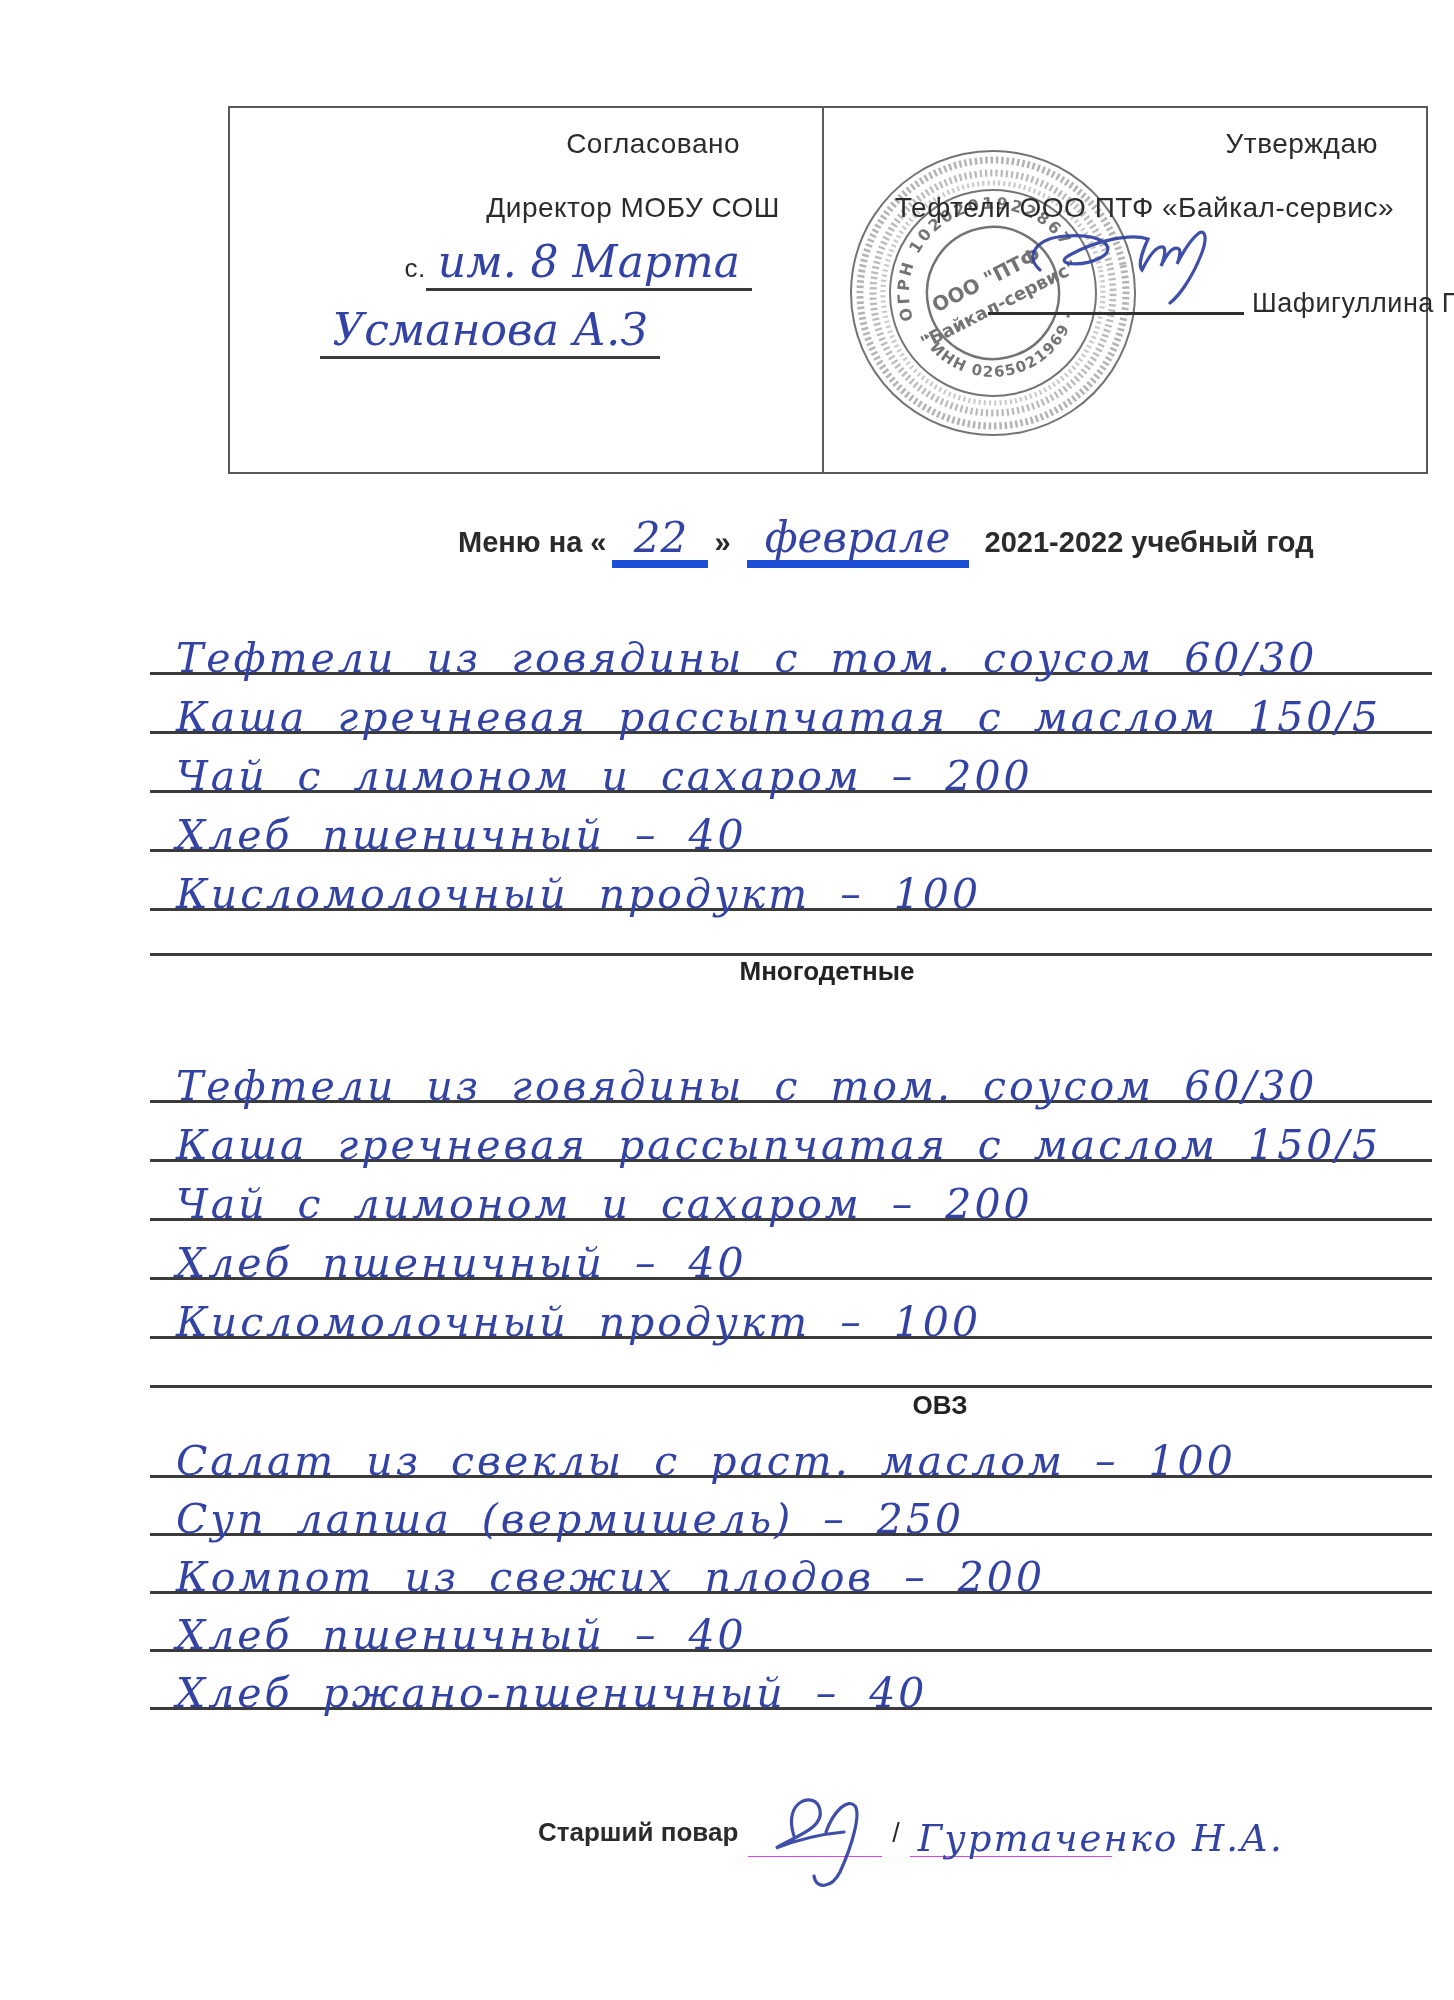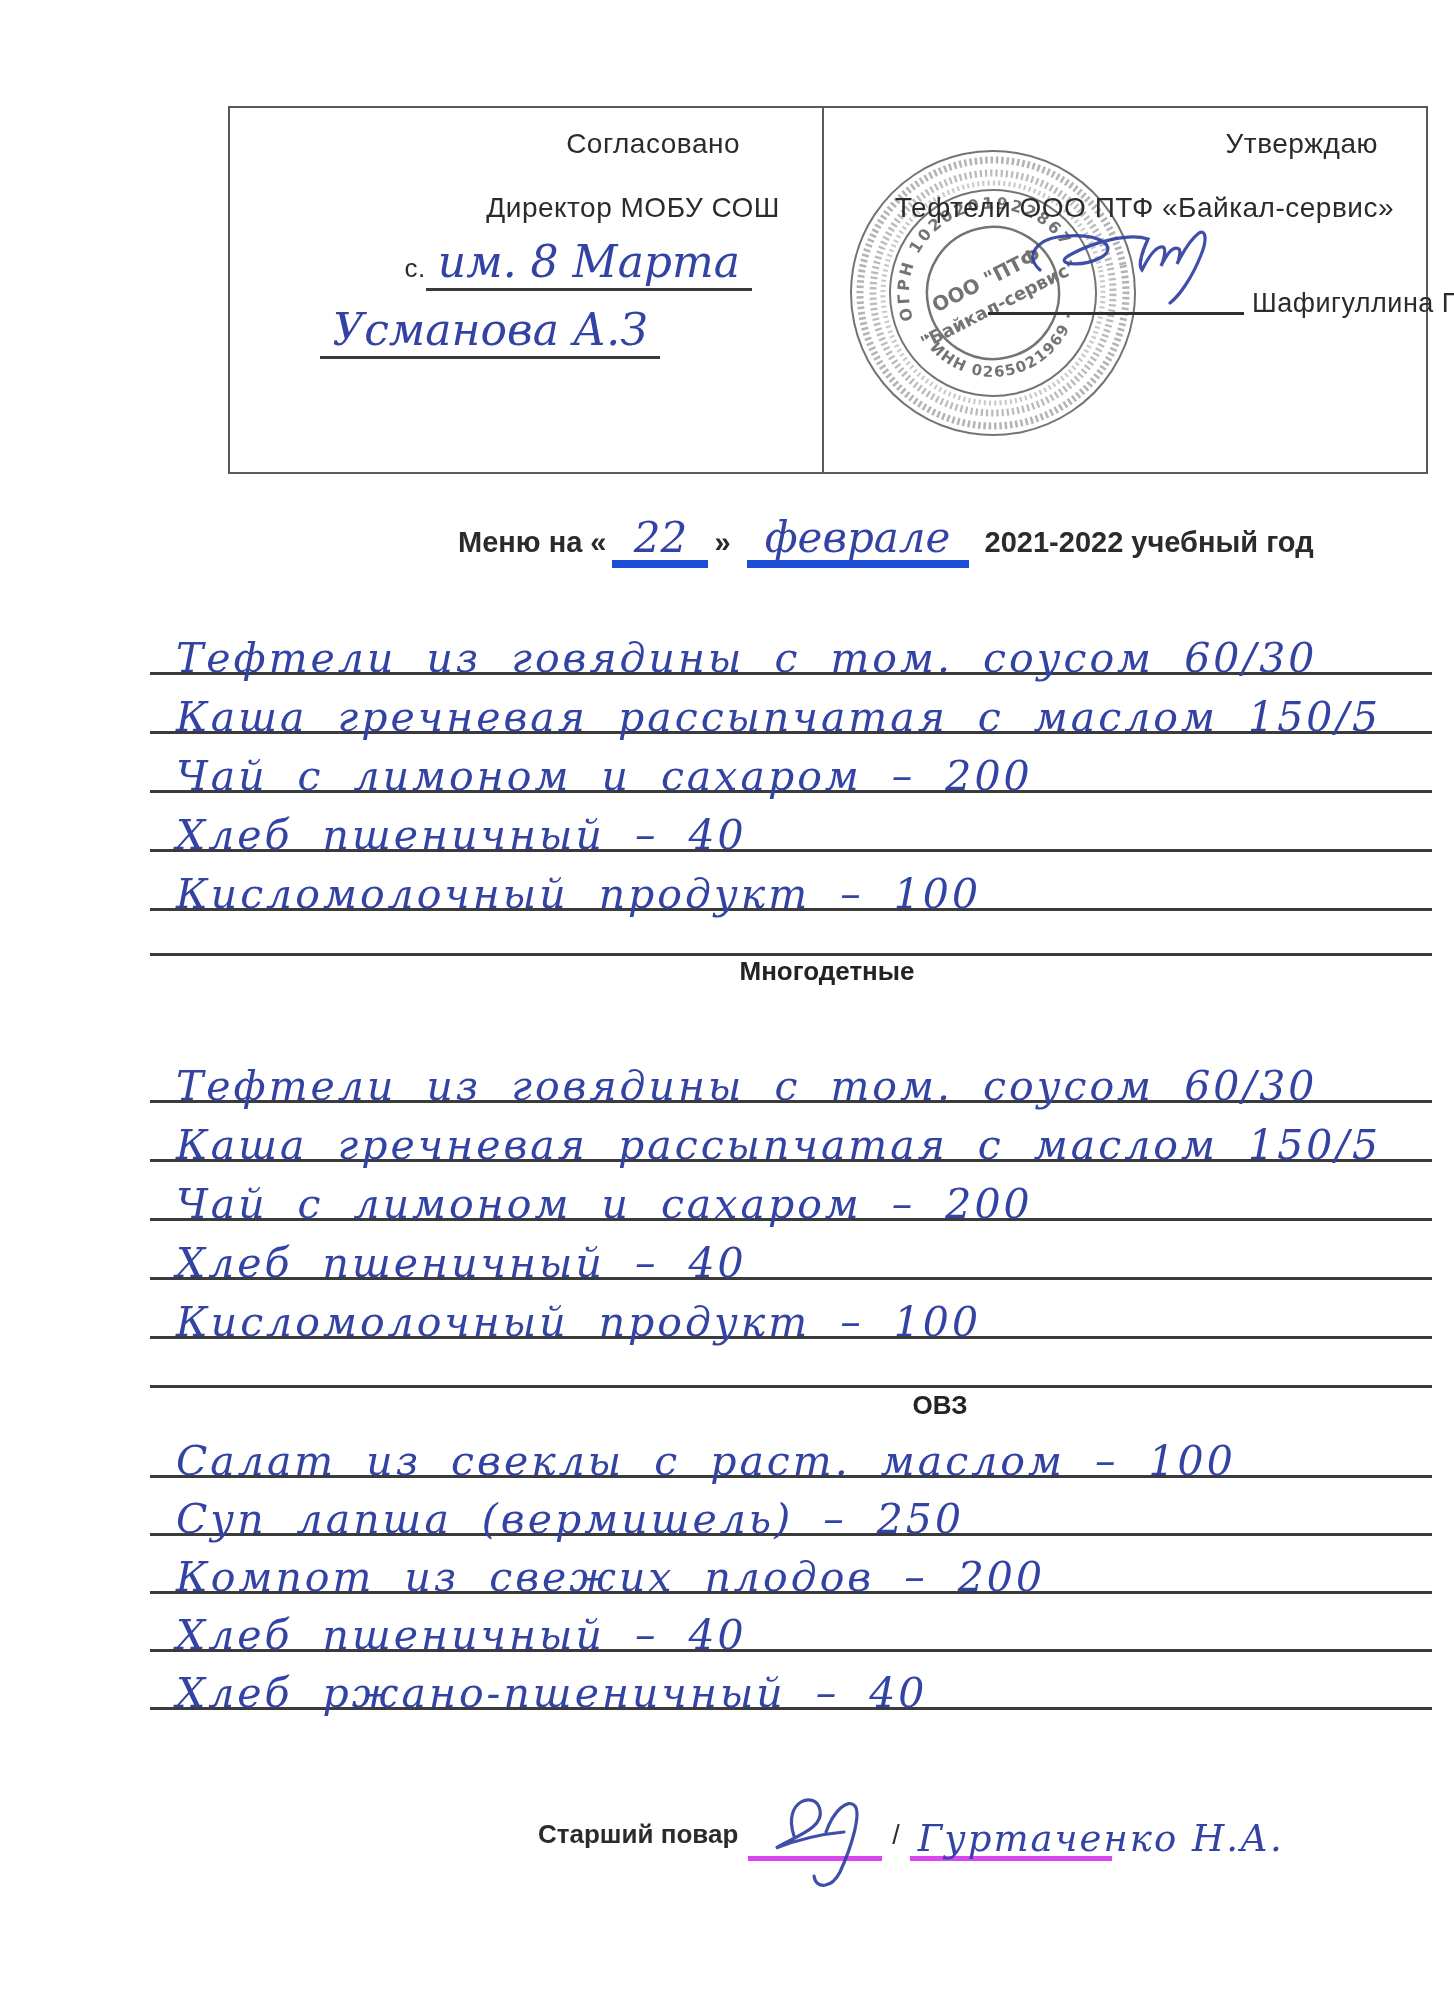--- a/index.html
+++ b/index.html
@@ -35,21 +35,21 @@
   .mrow{position:relative;height:56px;border-bottom:3px solid #3b3b3b;}
   .mrow.blank1{height:42px;}
   .mrow.blank2{height:46px;}
   .mrow.h55{height:55px;}
   .mrow .hw{position:absolute;left:26px;bottom:-8px;font-size:41px;line-height:44px;
     letter-spacing:3px;word-spacing:14px;white-space:nowrap;}
   .section-header{position:absolute;font-size:26px;font-weight:bold;color:#232323;z-index:1;}
   
   .footer-row{position:absolute;left:538px;top:1812px;display:flex;align-items:center;z-index:1;}
   .chef-label{font-size:26px;font-weight:bold;color:#2b2b2b;padding-bottom:4px;white-space:nowrap;}
-  .sig-slot{position:relative;display:inline-block;border-bottom:5px solid #d946ef;}
+  .sig-slot{position:relative;display:inline-block;border-bottom:1px solid #d946ef;}
   .slot-a{width:134px;height:44px;margin-left:10px;}
   .slot-b{width:202px;height:44px;margin-left:8px;}
   .slash{font-size:27px;color:#2b2b2b;margin:0 2px 2px 10px;}
   .slot-a svg{position:absolute;left:6px;top:-28px;overflow:visible;}
   .slot-b .hw{position:absolute;left:8px;bottom:-4px;font-size:37px;letter-spacing:2px;white-space:nowrap;}
   .stamp text{font-family:"DejaVu Sans",sans-serif;font-weight:bold;fill:#555;}
 </style>
 </head>
 <body>
 

